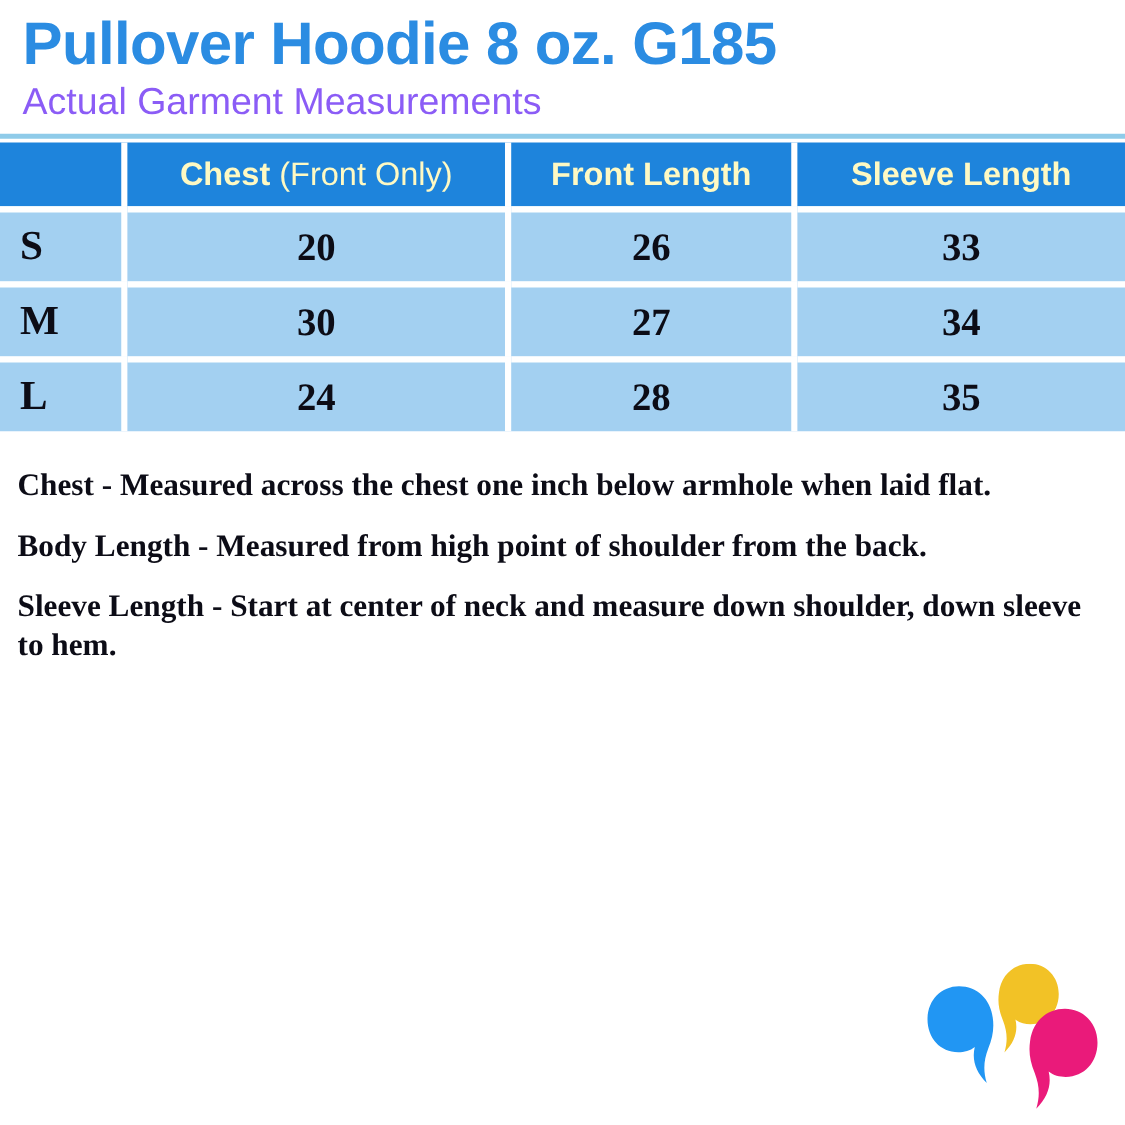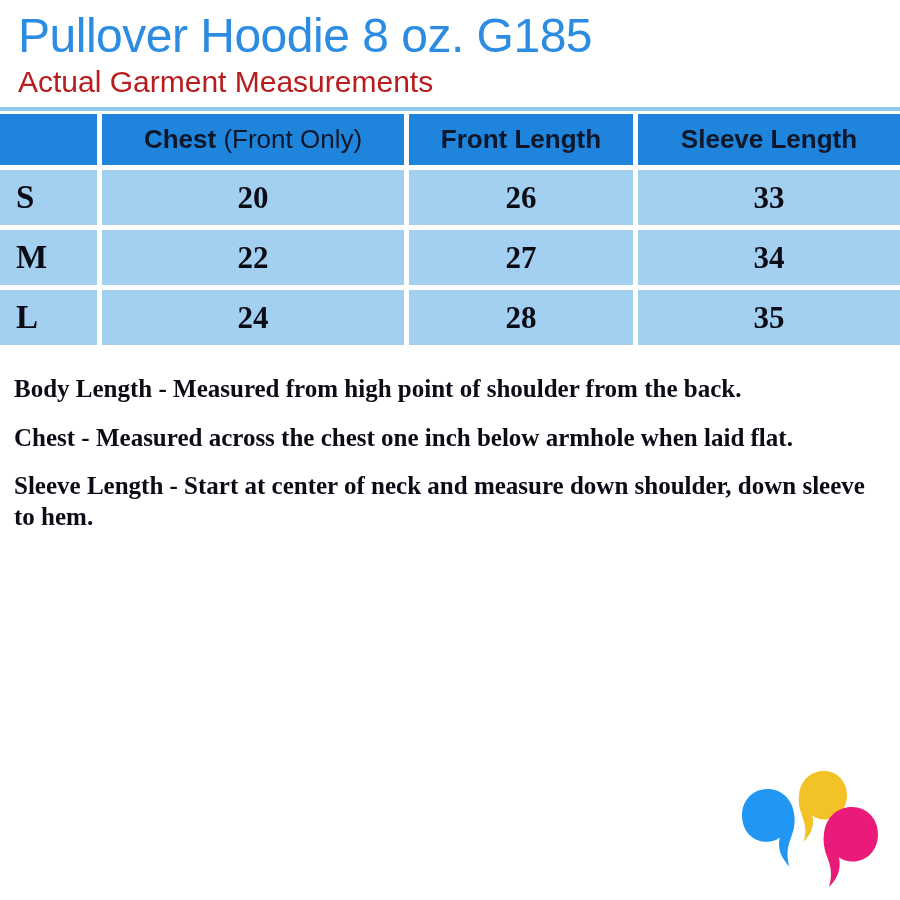--- a/index.html
+++ b/index.html
@@ -16,27 +16,27 @@
   body{
     width:900px;height:900px;
     background:#ffffff;
     font-family:"Liberation Sans",sans-serif;
     position:relative;
     overflow:hidden;
   }
   .page-title{
     color:var(--title-blue);
     font-size:48px;
-    font-weight:normal;
+    font-weight:bold;
     line-height:1.1;
     margin:10px 0 0 18px;
     letter-spacing:-0.5px;
   }
   .page-subtitle{
-    color:#b91c1c;
+    color:#8b5cf6;
     font-size:30px;
     font-weight:normal;
     line-height:1.15;
     margin:2px 0 8px 18px;
   }
   .top-rule{
     height:4px;
     background:var(--rule-blue);
     margin:0 0 3px 0;
   }
@@ -50,21 +50,21 @@
     box-sizing:border-box;
     padding:0;
     vertical-align:middle;
   }
   .size-table th:not(:last-child),
   .size-table td:not(:last-child){
     border-right:5px solid #ffffff;
   }
   .size-table thead th{
     background:var(--header-blue);
-    color:#0f172a;
+    color:#fef9c3;
     font-size:26px;
     font-weight:bold;
     height:51px;
     text-align:center;
   }
   .size-table thead th .light{font-weight:normal;}
   .size-table tbody td{
     background:var(--cell-blue);
     border-top:5px solid #ffffff;
     height:60px;
@@ -126,42 +126,42 @@
   <tbody>
   <tr>
     <td class="size-cell">S</td>
     <td>20</td>
     <td>26</td>
     <td>33</td>
   </tr>
 
   <tr>
     <td class="size-cell">M</td>
-    <td>22</td>
+    <td>30</td>
     <td>27</td>
     <td>34</td>
   </tr>
 
   <tr>
     <td class="size-cell">L</td>
     <td>24</td>
     <td>28</td>
     <td>35</td>
   </tr>
 
 
 
 
 
 </tbody>
 </table>
 
 <div class="notes">
+  <p>Chest - Measured across the chest one inch below armhole when laid flat.</p>
   <p>Body Length - Measured from high point of shoulder from the back.</p>
-  <p>Chest - Measured across the chest one inch below armhole when laid flat.</p>
   <p>Sleeve Length - Start at center of neck and measure down shoulder, down sleeve to hem.</p>
 </div>
 
 <svg class="brand-logo" viewBox="0 0 150 125" xmlns="http://www.w3.org/2000/svg">
   <defs>
     <path id="comma" d="M 58 0 C 82 0 100 19 100 44 C 100 69 83 88 59 88 C 51 88 43 86 37 81 C 41 98 36 114 21 129 C 26 112 25 99 19 83 C 13 68 11 56 13 42 C 16 17 34 0 58 0 Z"></path>
   </defs>
   <use href="#comma" transform="translate(68,18) scale(-0.6,0.6)" fill="#2196f3"></use>
   <use href="#comma" transform="translate(58,0) scale(0.55)" fill="#f2c226"></use>
   <use href="#comma" transform="translate(82,36) scale(0.62)" fill="#ea1a7a"></use>

